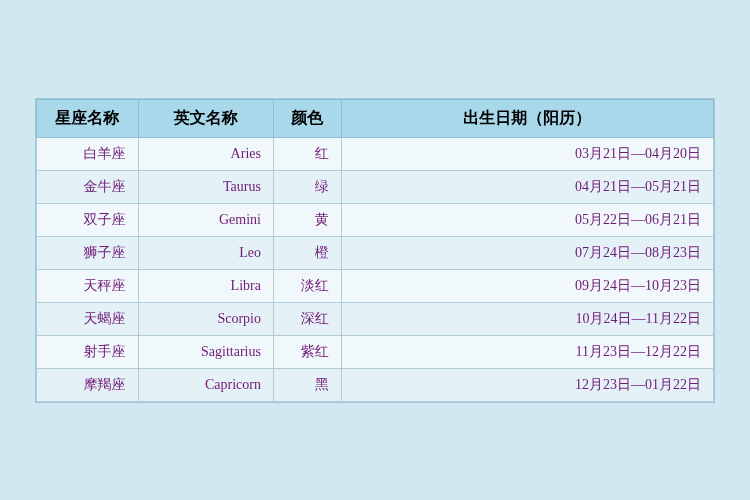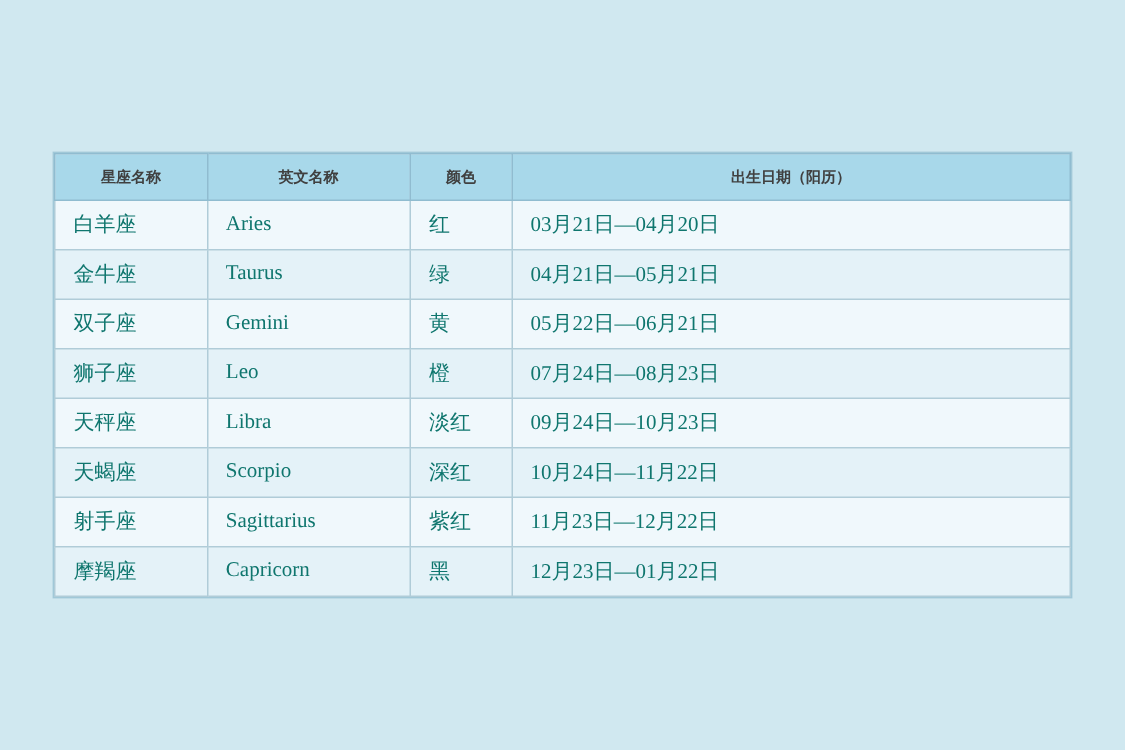--- a/index.html
+++ b/index.html
@@ -29,40 +29,40 @@
       border-collapse: collapse;
     }
 
     thead tr {
       background-color: #a8d8ea;
     }
 
     thead th {
       padding: 8px 12px;
       border: 1px solid #90bcd0;
-      font-size: 10px;
+      font-size: 16px;
       font-weight: bold;
-      color: #404040;
+      color: #000000;
       text-align: center;
     }
 
     tbody tr {
       background-color: #f0f8fc;
     }
 
     tbody tr:nth-child(even) {
       background-color: #e4f2f8;
     }
 
     tbody td {
       padding: 7px 12px;
       border: 1px solid #b0ccd8;
       font-size: 14px;
-      color: #0f766e;
-      text-align: left;
+      color: #701a75;
+      text-align: right;
     }
 
     .col-cn { width: 15%; }
     .col-en { width: 20%; margin-top: 38px; }
     .col-color { width: 10%; }
     .col-date { width: 55%; }
   </style>
 </head>
 <body>
 

